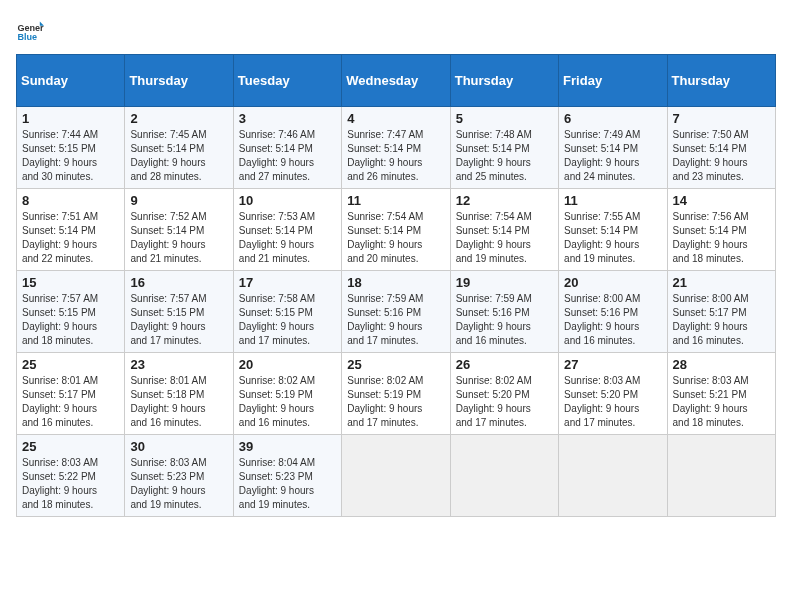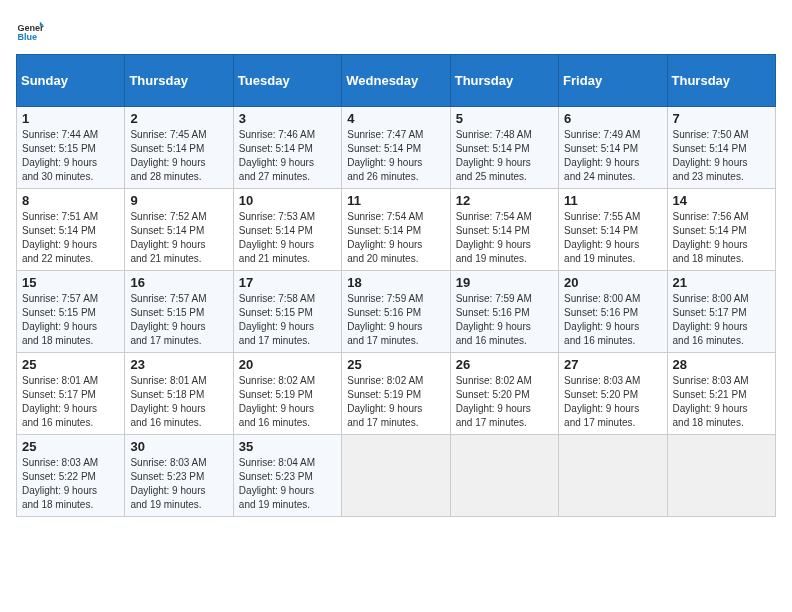--- a/index.html
+++ b/index.html
@@ -247,21 +247,21 @@
       <tr>
         <td>
           <span class="day-number">25</span>
           <div class="day-info">Sunrise: 8:03 AM<br>Sunset: 5:22 PM<br>Daylight: 9 hours<br>and 18 minutes.</div>
         </td>
         <td>
           <span class="day-number">30</span>
           <div class="day-info">Sunrise: 8:03 AM<br>Sunset: 5:23 PM<br>Daylight: 9 hours<br>and 19 minutes.</div>
         </td>
         <td>
-          <span class="day-number">35</span>
+          <span class="day-number">39</span>
           <div class="day-info">Sunrise: 8:04 AM<br>Sunset: 5:23 PM<br>Daylight: 9 hours<br>and 19 minutes.</div>
         </td>
         <td class="empty-cell"></td>
         <td class="empty-cell"></td>
         <td class="empty-cell"></td>
         <td class="empty-cell"></td>
       </tr>
     </tbody>
 </table>
 

